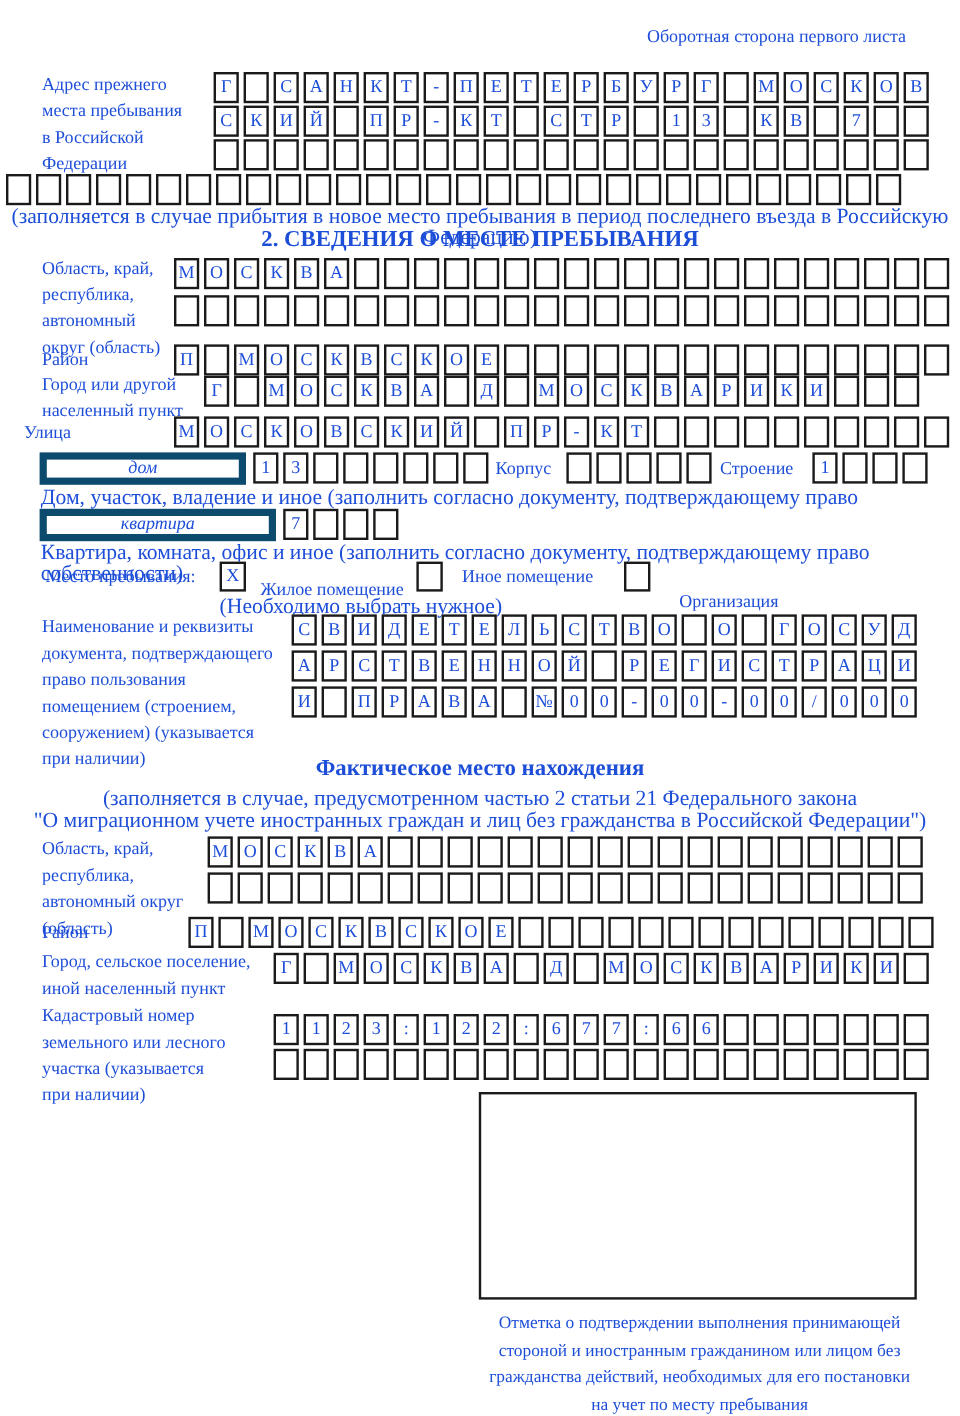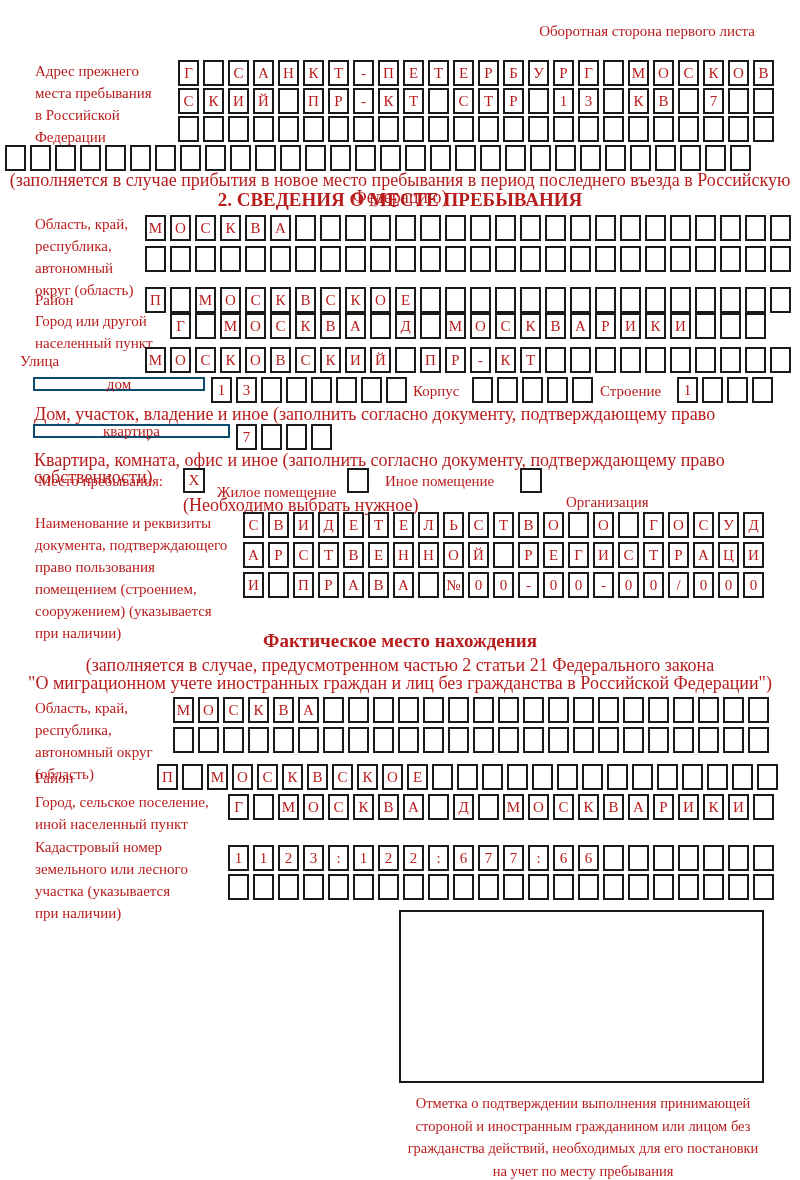--- a/index.html
+++ b/index.html
@@ -1,34 +1,34 @@
 <!DOCTYPE html>
 <html><head>
 <meta charset="utf-8">
 <style>
   html,body{margin:0;padding:0;background:#fff;}
   .sheet{
     position:relative;width:800px;height:1180px;background:#ffffff;
-    font-family:"Liberation Serif","DejaVu Serif",serif;color:#b91c1c;overflow:hidden;
+    font-family:"Liberation Serif","DejaVu Serif",serif;color:#1d4ed8;overflow:hidden;
   }
   .abs{position:absolute;}
   .label{font-size:15px;line-height:22px;}
   .note{font-size:18px;line-height:17px;}
   .center{left:0;right:0;text-align:center;}
   .heading{font-size:19px;font-weight:bold;text-align:center;}
   .cellrow{position:absolute;display:flex;}
   .cell{
     width:21px;height:26px;margin-right:4px;box-sizing:border-box;
     border:2px solid #1a1a1a;background:#fff;
     display:inline-flex;align-items:center;justify-content:center;
     font-size:15px;flex:0 0 auto;
   }
   .widebox{
-    position:absolute;height:14px;box-sizing:border-box;border:2px solid #0c4a6e;
-    display:flex;align-items:center;justify-content:center;font-size:15px;background:#fff;
+    position:absolute;height:27px;box-sizing:border-box;border:6px solid #0c4a6e;
+    display:flex;align-items:center;justify-content:center;font-size:15px;background:#fff;font-style:italic;
   }
   .chk{
     position:absolute;width:22px;height:25px;box-sizing:border-box;border:2px solid #1a1a1a;
     display:flex;align-items:center;justify-content:center;font-size:15px;background:#fff;
   }
   .stampbox{position:absolute;box-sizing:border-box;border:2.5px solid #1a1a1a;background:#fff;}
   .caption{font-size:14.5px;line-height:22.5px;text-align:center;}
 </style>
 </head>
 <body>

